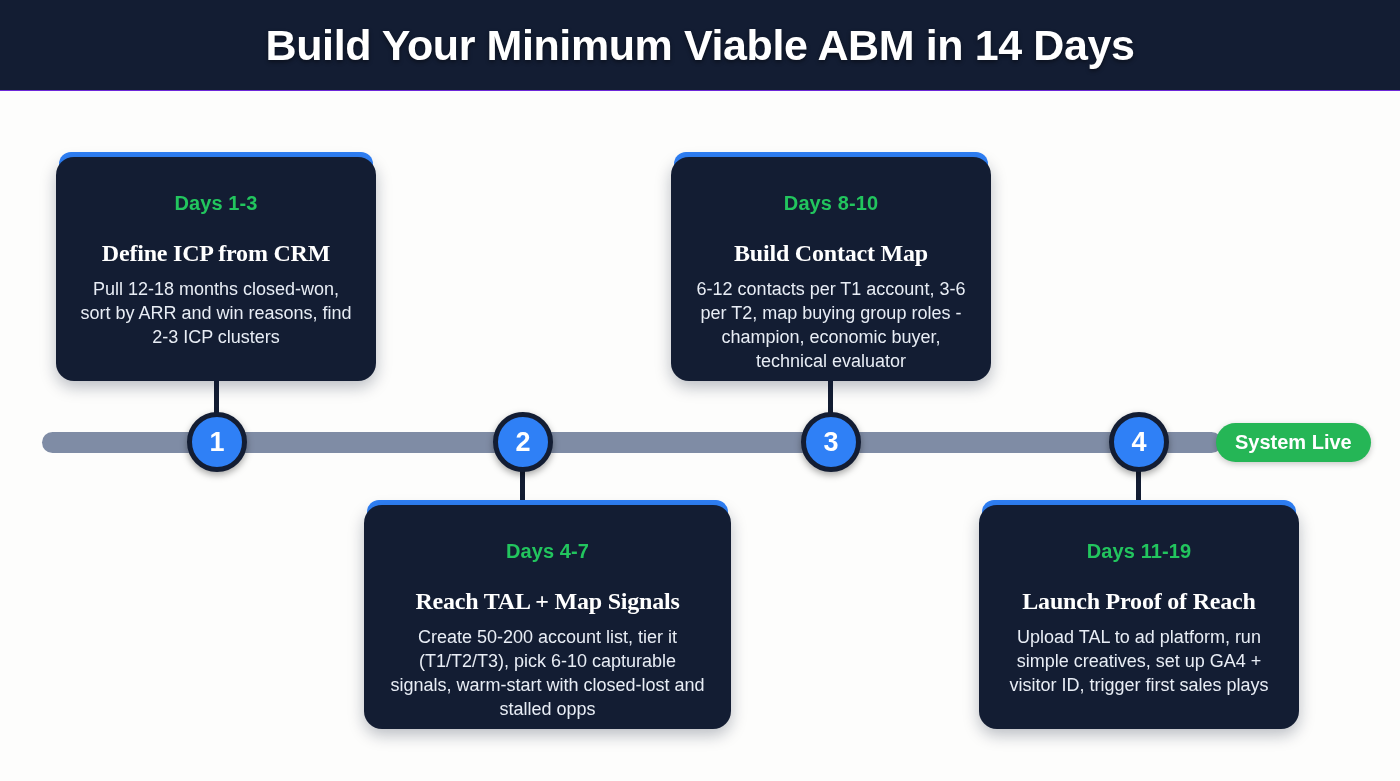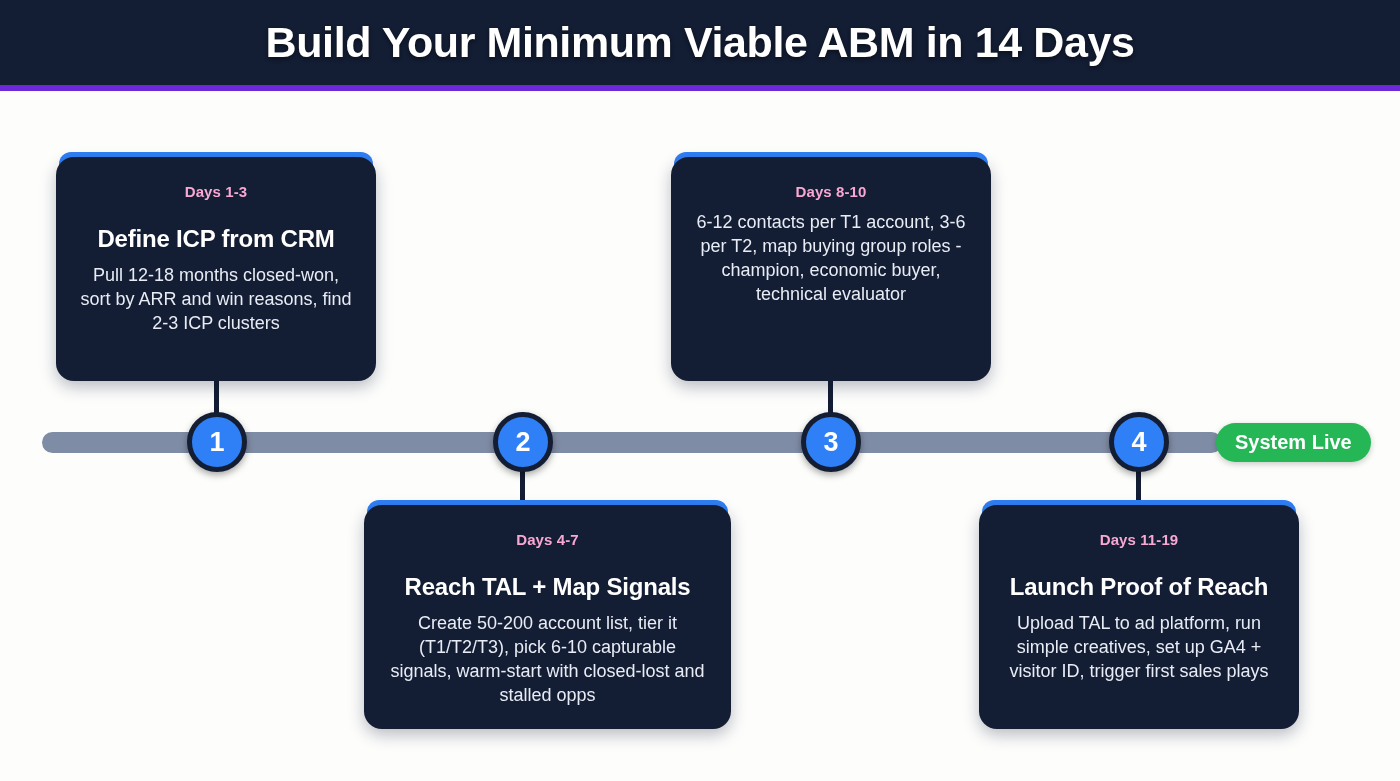--- a/index.html
+++ b/index.html
@@ -10,21 +10,21 @@
     overflow:hidden;
     position:relative;
   }
 
   
   .header {
     position:absolute; left:0; top:0;
     width:1400px; height:91px;
     background:#131d33;
     display:flex; align-items:center; justify-content:center;
-    border-bottom:6px solid #6d28d9;
+    border-bottom:1px solid #6d28d9;
   }
   .header-title {
     color:#ffffff;
     font-size:43px;
     font-weight:bold;
     letter-spacing:-0.4px;
     text-shadow:0 2px 4px rgba(0,0,0,.45);
     white-space:nowrap;
   }
 
@@ -72,33 +72,35 @@
   }
   .card-accent {
     position:absolute;
     left:3px; right:3px; top:-5px;
     height:22px;
     background:#2f80f6;
     border-radius:12px 12px 4px 4px;
     z-index:-1;
   }
   .card-days {
-    color:#f9a8d4;
-    font-size:15px;
+    color:#22c55e;
+    font-size:20px;
     font-weight:bold;
     text-align:center;
     letter-spacing:.1px;
+    margin-top:9px;
   }
   .card-title {
     color:#ffffff;
     font-size:24px;
     font-weight:bold;
     text-align:center;
     margin-top:25px;
     letter-spacing:-0.2px;
+    font-family:Liberation Serif, serif;
   }
   .card-desc {
     color:#e8edf5;
     font-size:18px;
     line-height:24px;
     text-align:center;
     margin-top:10px;
   }
 
   
@@ -147,20 +149,21 @@
     <div class="card-days">Days 4-7</div>
     <div class="card-title">Reach TAL + Map Signals</div>
     <div class="card-desc">Create 50-200 account list, tier it (T1/T2/T3), pick 6-10 capturable signals, warm-start with closed-lost and stalled opps</div>
   </div>
 </div>
 
 <div class="card-wrap" style="left:671px; top:157px; width:320px; height:224px;border-radius:24px;">
   <div class="card">
     <div class="card-accent"></div>
     <div class="card-days">Days 8-10</div>
+    <div class="card-title">Build Contact Map</div>
     <div class="card-desc">6-12 contacts per T1 account, 3-6 per T2, map buying group roles - champion, economic buyer, technical evaluator</div>
   </div>
 </div>
 
 <div class="card-wrap" style="left:979px; top:505px; width:320px; height:224px;">
   <div class="card">
     <div class="card-accent"></div>
     <div class="card-days">Days 11-19</div>
     <div class="card-title">Launch Proof of Reach</div>
     <div class="card-desc">Upload TAL to ad platform, run simple creatives, set up GA4 + visitor ID, trigger first sales plays</div>

